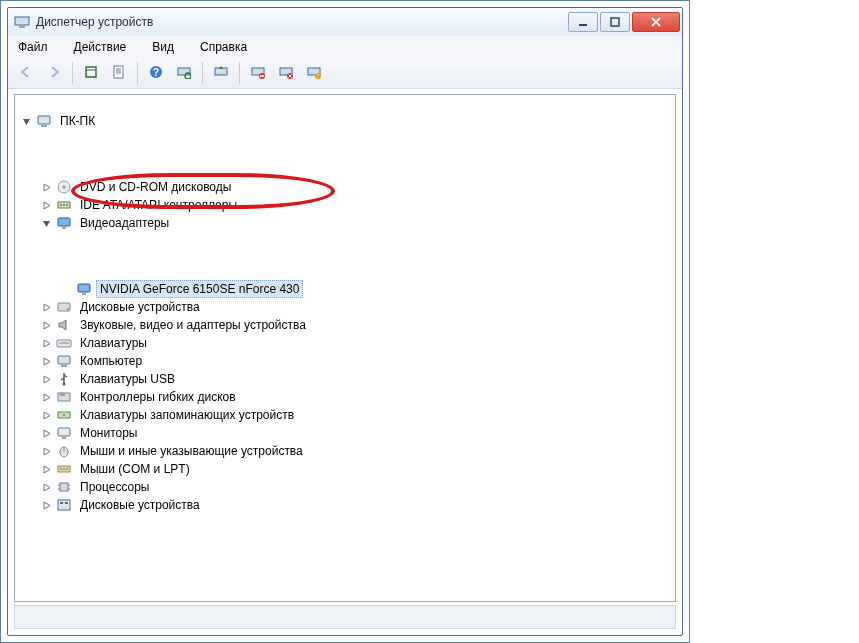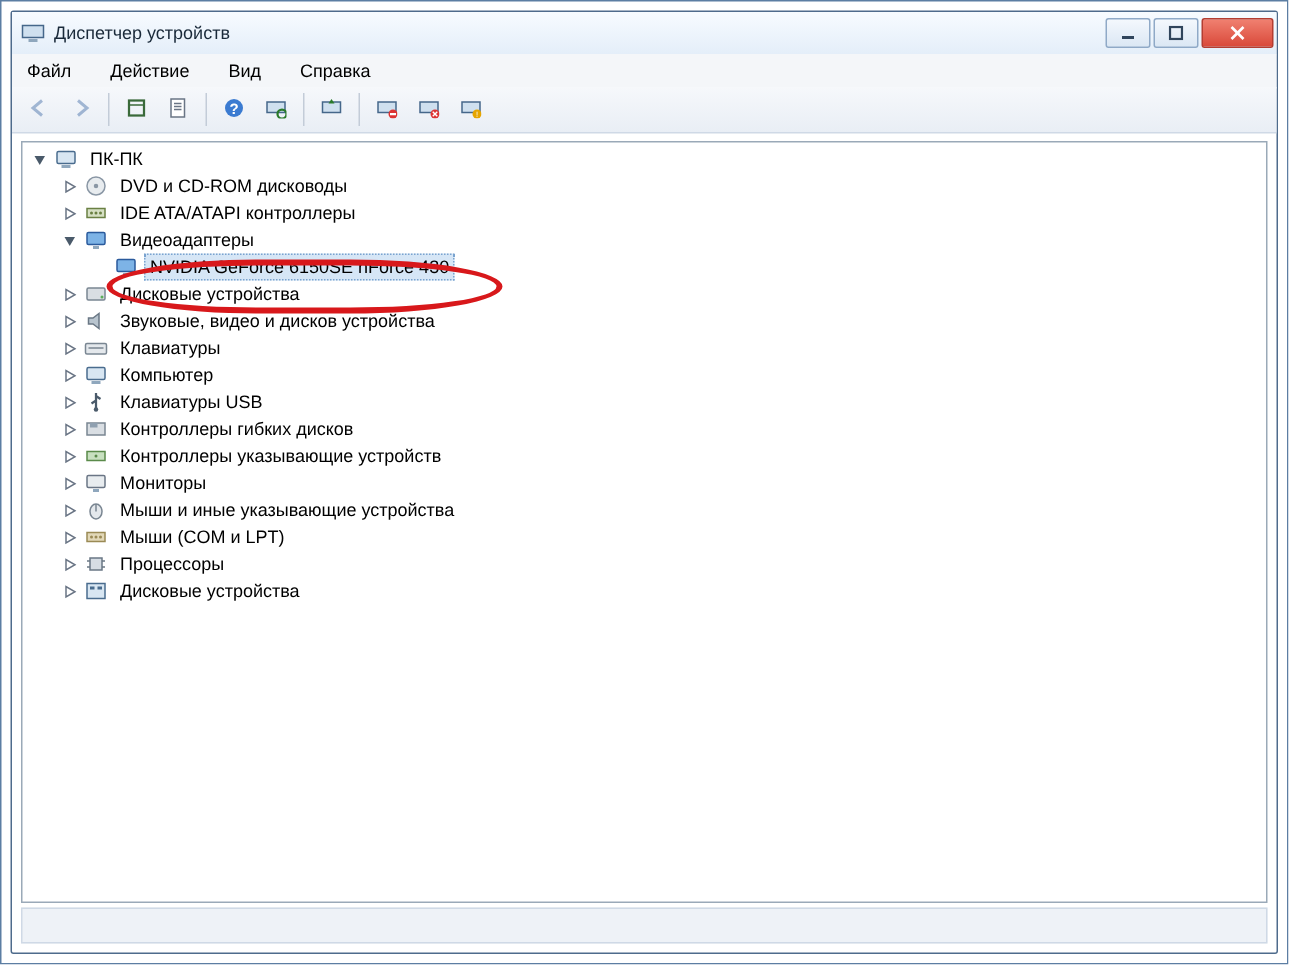--- a/index.html
+++ b/index.html
@@ -1,16 +1,16 @@
 <!DOCTYPE html>
 <html><head>
 <meta charset="utf-8">
 <style>
   html, body { margin: 0; padding: 0; font-family: "Segoe UI", Tahoma, sans-serif; font-size: 12px; background: #fff; }
-  .win { width: 859px; height: 643px; box-sizing: border-box; background: #fff; position: relative; border: 1px solid #5c7ea3; }
+  .win { width: 690px; height: 643px; box-sizing: border-box; background: #fff; position: relative; border: 1px solid #5c7ea3; }
   .outer-border { position: absolute; inset: 6px; border: 1px solid #4e6b8c; border-radius: 2px; }
 
   
   .titlebar { position: absolute; left: 7px; right: 7px; top: 7px; height: 28px; display: flex; align-items: center;
               background: linear-gradient(#f7fbff, #e4eef9); border-bottom: 1px solid #b5c9e0; }
   .titlebar .app-icon { width: 16px; height: 16px; margin: 0 6px 0 6px; }
   .titlebar .title-text { color: #1a2a3a; }
   .win-controls { margin-left: auto; display: flex; gap: 2px; padding-right: 2px; }
   .win-btn { width: 28px; height: 18px; border: 1px solid #8fa9c7; border-radius: 2px; display:flex; align-items:center; justify-content:center;
              background: linear-gradient(#f4f8fd,#dbe7f4); }
@@ -31,28 +31,28 @@
   .tb-sep { width:1px; height:22px; background:#c3ccd8; margin:0 4px; }
 
   
   .content-outer { position:absolute; left:13px; right:13px; top:93px; bottom:40px; border:1px solid #9aa9b8; background:#fff; }
   .content { position:absolute; inset:1px; overflow:auto; background:#fff; font-size:12px; }
   .status { position:absolute; left:13px; right:13px; bottom:13px; height:22px; border:1px solid #cfd9e6;
             background:#eef2f7; }
 
   
   ul.tree, ul.tree ul { list-style:none; margin:0; padding:0; }
-  ul.tree { padding:1px 0 4px 4px; }
+  ul.tree { padding:16px 0 4px 4px; }
   li.node > .row { display:flex; align-items:center; height:18px; white-space:nowrap; }
   li.node > .row .expander { width:12px; height:12px; display:flex; align-items:center; justify-content:center; color:#5c6670; margin-right:2px;}
   li.node > .row .expander.blank { visibility:hidden; }
   li.node > .row .node-icon { width:16px; height:16px; margin:0 4px 0 2px; display:flex; align-items:center; justify-content:center;}
   li.node > .row .label { padding:1px 3px; border:1px solid transparent; }
   li.node > .row .label.selected { background:#d6e6f6; border:1px dotted #7aa3cf; }
-  li.node > ul { padding-left:20px; }
+  li.node > ul { padding-left:20px;margin-top:48px; }
 
   
   .annot { position:absolute; border:4px solid #d8181b; border-radius:50%/65%; pointer-events:none; }
 
   .small-text { font-size:12px; }
 
 </style>
 </head>
 <body>
 
@@ -269,21 +269,21 @@
                   <span class="expander">
                     <svg width="9" height="9">
                       <path d="M2 1 V8 L8 4.5 Z" fill="none" stroke="#6a7585"></path>
                     </svg>
                   </span>
                   <span class="node-icon">
                     <svg width="16" height="16" viewBox="0 0 16 16">
                       <path d="M3 6 h3 l4 -3 v10 l-4 -3 h-3 z" fill="#b8c4ce" stroke="#6a7785"></path>
                     </svg>
                   </span>
-                  <span class="label">Звуковые, видео и дисков устройства</span>
+                  <span class="label">Звуковые, видео и адаптеры устройства</span>
                 </div>
               </li>
               <li class="node">
                 <div class="row">
                   <span class="expander">
                     <svg width="9" height="9">
                       <path d="M2 1 V8 L8 4.5 Z" fill="none" stroke="#6a7585"></path>
                     </svg>
                   </span>
                   <span class="node-icon">
@@ -349,21 +349,21 @@
                     <svg width="9" height="9">
                       <path d="M2 1 V8 L8 4.5 Z" fill="none" stroke="#6a7585"></path>
                     </svg>
                   </span>
                   <span class="node-icon">
                     <svg width="16" height="16" viewBox="0 0 16 16">
                       <rect x="2" y="5" width="12" height="6" fill="#c8e0c0" stroke="#5a8a4a"></rect>
                       <circle cx="8" cy="8" r="1" fill="#5a8a4a"></circle>
                     </svg>
                   </span>
-                  <span class="label">Контроллеры указывающие устройств</span>
+                  <span class="label">Клавиатуры запоминающих устройств</span>
                 </div>
               </li>
               <li class="node">
                 <div class="row">
                   <span class="expander">
                     <svg width="9" height="9">
                       <path d="M2 1 V8 L8 4.5 Z" fill="none" stroke="#6a7585"></path>
                     </svg>
                   </span>
                   <span class="node-icon">

